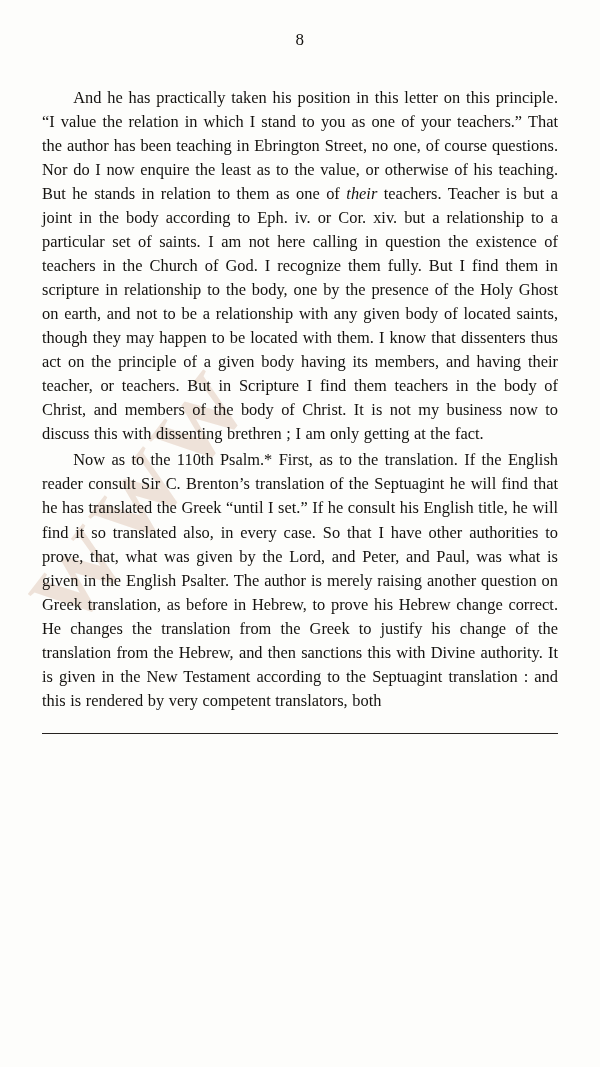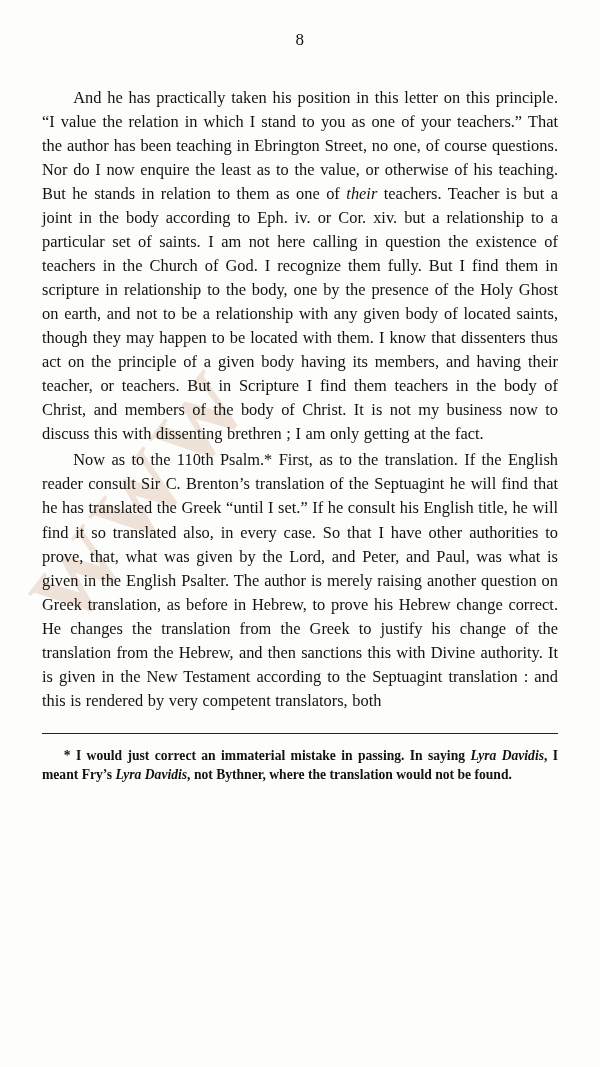--- a/index.html
+++ b/index.html
@@ -110,18 +110,15 @@
 
     <div class="page-number">8</div>
 
     <div class="body-text">
       <p>And he has practically taken his position in this letter on this principle.  “I value the relation in which I stand to you as one of your teachers.”  That the author has been teaching in Ebrington Street, no one, of course questions.   Nor do I now enquire the least as to the value, or otherwise of his teaching.   But he stands in relation to them as one of <i>their</i> teachers.  Teacher is but a joint in the body according to Eph. iv. or Cor. xiv. but a relationship to a particular set of saints.   I am not here calling in question the existence of teachers in the Church of God.   I recognize them fully.  But I find them in scripture in relationship to the body, one by the presence of the Holy Ghost on earth, and not to be a relationship with any given body of located saints, though they may happen to be located with them.   I know that dissenters thus act on the principle of a given body having its members, and having their teacher, or teachers.   But in Scripture I find them teachers in the body of Christ, and members of the body of Christ.  It is not my business now to discuss this with dissenting brethren ; I am only getting at the fact.</p>
       <p>Now as to the 110th Psalm.*   First, as to the translation.   If the English reader consult Sir C. Brenton’s translation of the Septuagint he will find that he has translated the Greek “until I set.”   If he consult his English title,  he  will  find it so translated also,  in every case.   So that I have other authorities to prove, that, what was given by the Lord, and Peter, and Paul, was what is given in the English Psalter.   The author is merely raising another question on Greek translation, as before in Hebrew, to prove his Hebrew change correct. He changes the translation from the Greek to justify his change of the translation from the Hebrew, and then sanctions this with Divine authority.   It is given in the New Testament according to the Septuagint translation : and this is rendered by very competent translators, both</p>
     </div>
 
     <hr class="footnote-rule">
 
-    <div class="footnote">
-      <p><span class="fn-mark">*</span> <span>I would just correct  an immaterial mistake in passing.  In saying <i>Lyra Davidis</i>, I meant Fry’s <i>Lyra Davidis</i>, not Bythner, where the translation would not be found.</span></p>
-    </div>
 
   </div>
 </div>
 
 </body></html>

